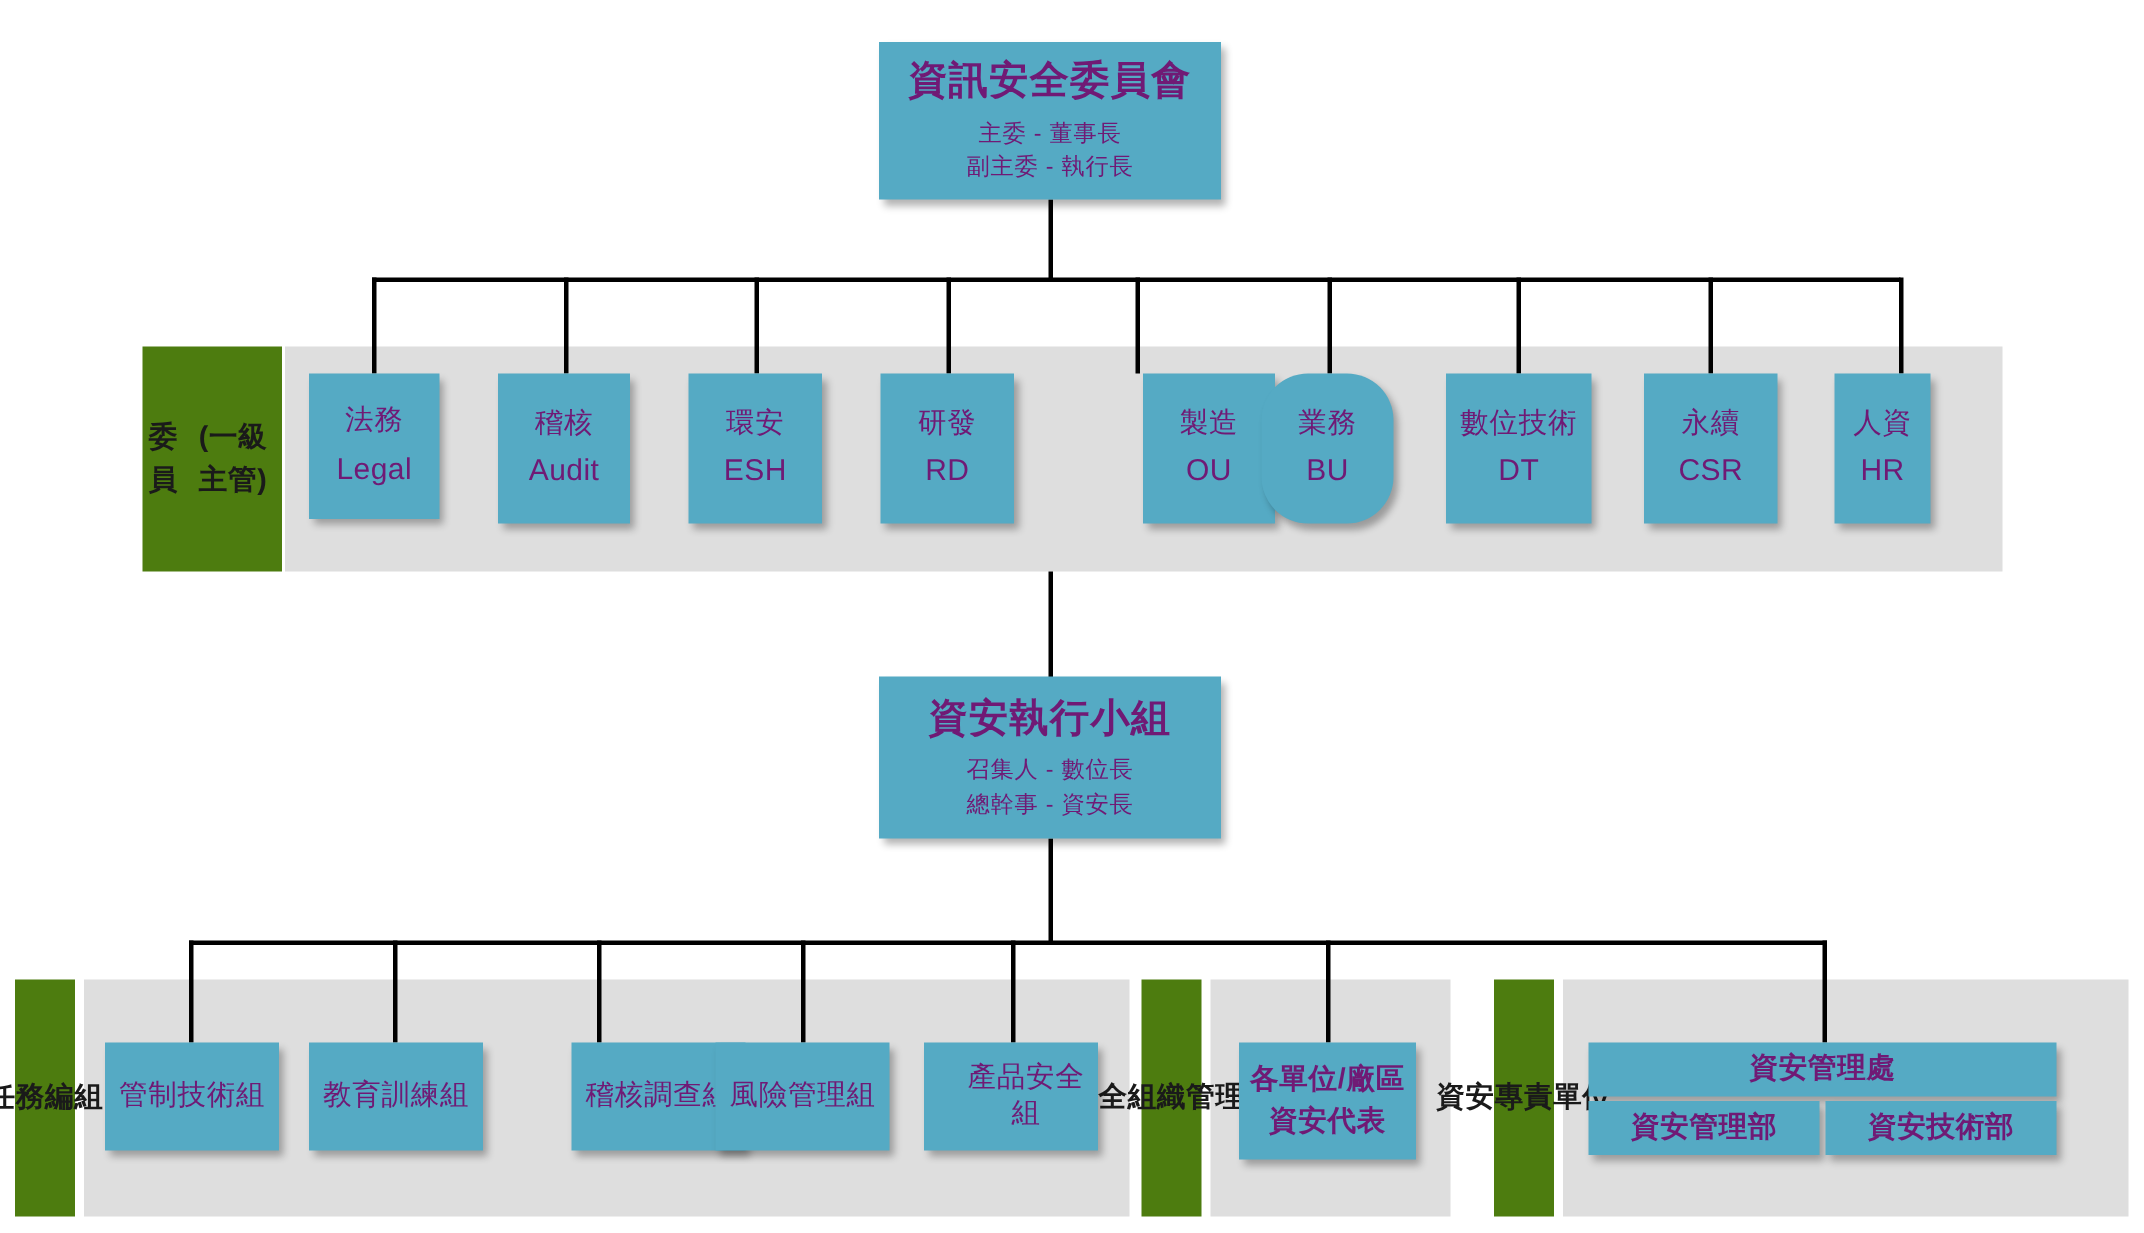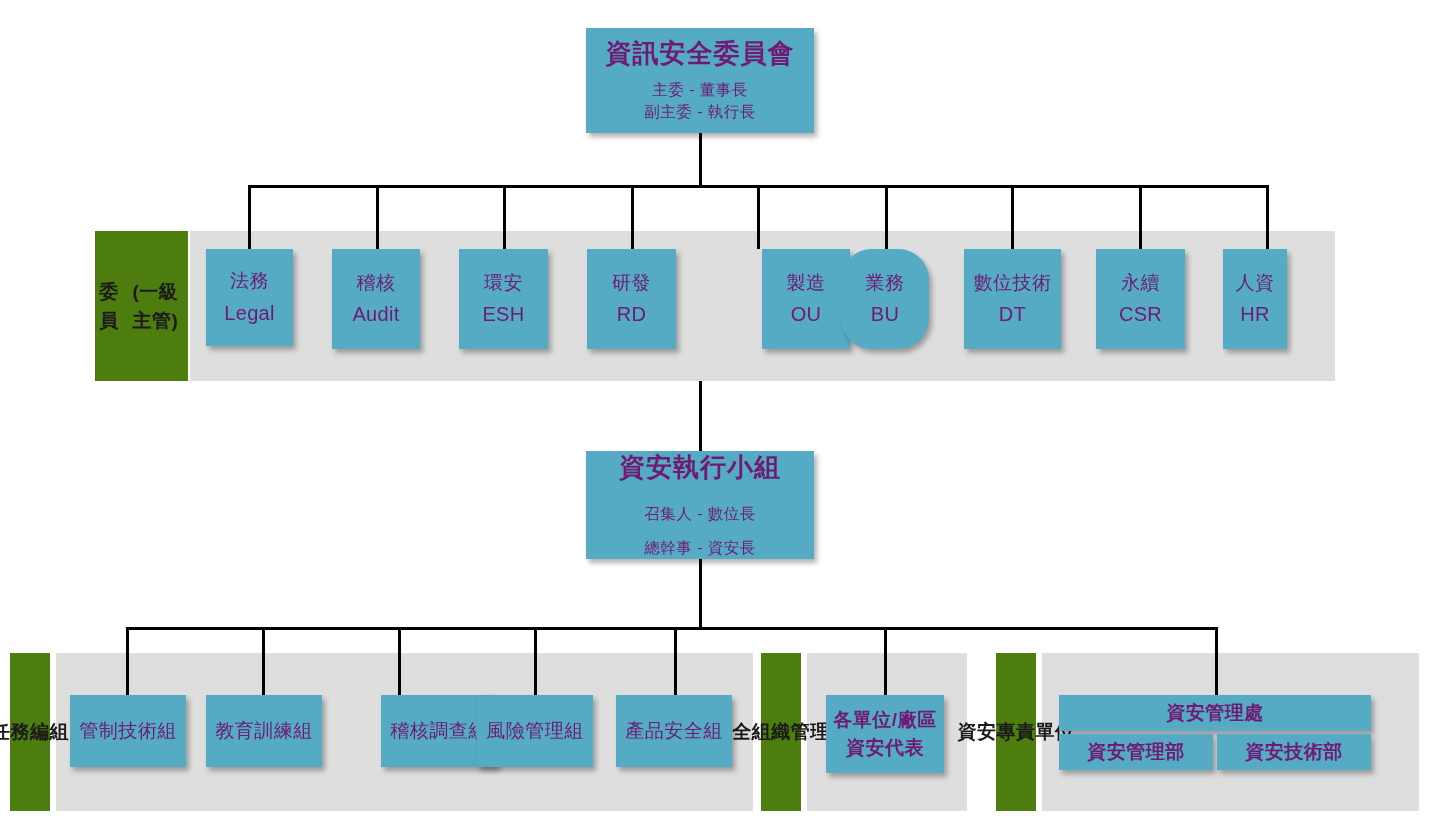--- a/index.html
+++ b/index.html
@@ -187,21 +187,21 @@
     <div class="cn">永續</div>
     <div class="en">CSR</div>
   </div>
   <div class="node task" style="left:1223px; top:249px; width:64px; height:100px;">
     <div class="cn">人資</div>
     <div class="en">HR</div>
   </div>
 
   <div class="vline" style="left:699px; top:381px; height:72px;"></div>
 
-  <div class="node headnode" style="left:586px; top:451px; width:228px; height:108px;justify-content:space-between;">
+  <div class="node headnode" style="left:586px; top:451px; width:228px; height:108px;">
     <div class="title">資安執行小組</div>
     <div class="sub">召集人 - 數位長</div>
     <div class="sub">總幹事 - 資安長</div>
   </div>
 
   <div class="vline" style="left:699px; top:559px; height:70px;"></div>
 
   <div class="hline" style="left:126px; top:627px; width:1092px; height:3px;"></div>
 
   <div class="vline" style="left:126px; top:627px; height:68px;"></div>
@@ -226,21 +226,21 @@
   </div>
   <div class="node task" style="left:206px; top:695px; width:116px; height:72px;">
     <div class="cn">教育訓練組</div>
   </div>
   <div class="node task" style="left:341px; top:695px; width:116px; height:72px;margin-left:40px;">
     <div class="cn">稽核調查組</div>
   </div>
   <div class="node task" style="left:477px; top:695px; width:116px; height:72px;">
     <div class="cn">風險管理組</div>
   </div>
-  <div class="node task" style="left:616px; top:695px; width:116px; height:72px;">
+  <div class="node task" style="left:616px; top:695px; width:116px; height:72px;padding-left:20px;">
     <div class="cn">產品安全組</div>
   </div>
 
   <div class="label-panel vertical" style="left:761px; top:653px; width:40px; height:158px;">
     <div class="lp-line">全</div>
     <div class="lp-line">組</div>
     <div class="lp-line">織</div>
     <div class="lp-line">管</div>
     <div class="lp-line">理</div>
   </div>

